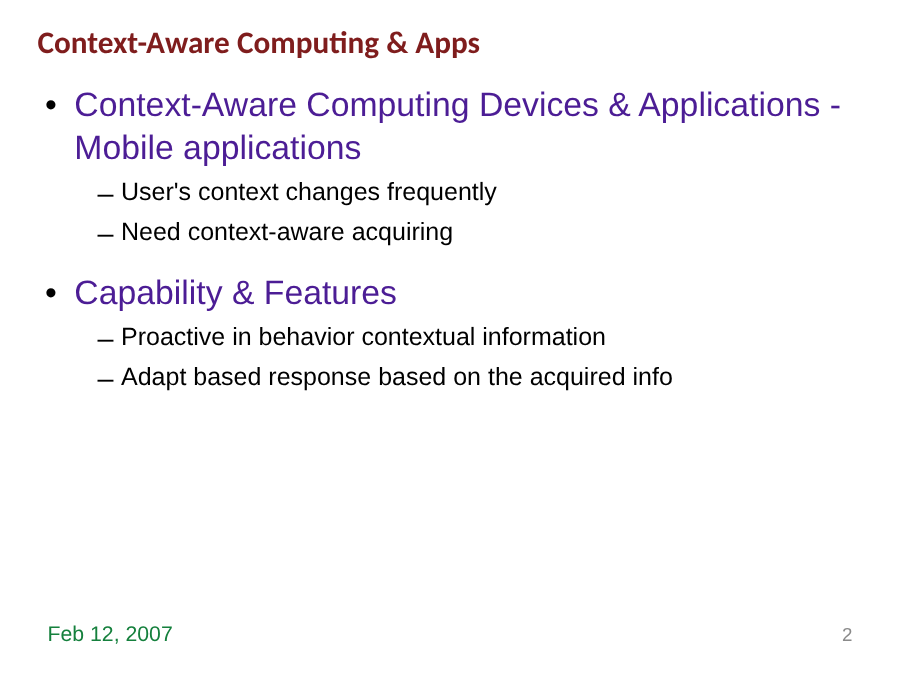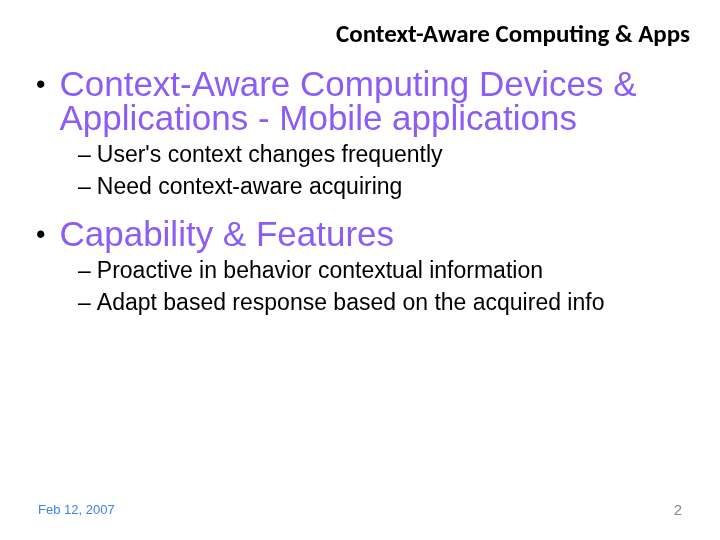--- a/index.html
+++ b/index.html
@@ -5,74 +5,74 @@
     * { margin: 0; padding: 0; box-sizing: border-box; }
     body {
       width: 720px;
       height: 540px;
       font-family: Arial, Helvetica, sans-serif;
       background: #fff;
       position: relative;
       padding: 18px 30px 0 30px;
     }
     .title {
-      text-align: right;
-      color: #000000;
+      text-align: left;
+      color: #7f1d1d;
       font-weight: bold;
       font-size: 25px;
       margin-bottom: 18px;
       font-family: Calibri, Arial, sans-serif;
     }
     .bullet-l1 {
       display: flex;
       align-items: flex-start;
       margin-bottom: 4px;
     }
     .bullet-l1 .dot {
       color: #000;
       font-size: 27px;
       line-height: 34px;
       margin-right: 14px;
       margin-left: 6px;
     }
     .bullet-l1 .text {
-      color: #8b5cf6;
-      font-size: 35px;
+      color: #4c1d95;
+      font-size: 27px;
       line-height: 34px;
     }
     .bullet-l2 {
       display: flex;
       align-items: flex-start;
       margin-left: 48px;
       margin-bottom: 2px;
     }
     .bullet-l2 .dash {
       color: #000;
       font-size: 23px;
       line-height: 30px;
       margin-right: 6px;
     }
     .bullet-l2 .text {
       color: #000;
-      font-size: 23px;
+      font-size: 20px;
       line-height: 30px;
     }
     .section-gap { height: 14px; }
     .footer {
       position: absolute;
       bottom: 22px;
       left: 38px;
       right: 38px;
       display: flex;
       justify-content: space-between;
       align-items: center;
     }
     .footer .date {
-      font-size: 13px;
-      color: #3b82f6;
+      font-size: 17px;
+      color: #15803d;
     }
     .footer .page {
       font-size: 15px;
       color: #8a8a8a;
     }
   </style>
 </head>
 <body>
 
 <div class="title">Context-Aware Computing &amp; Apps</div>

